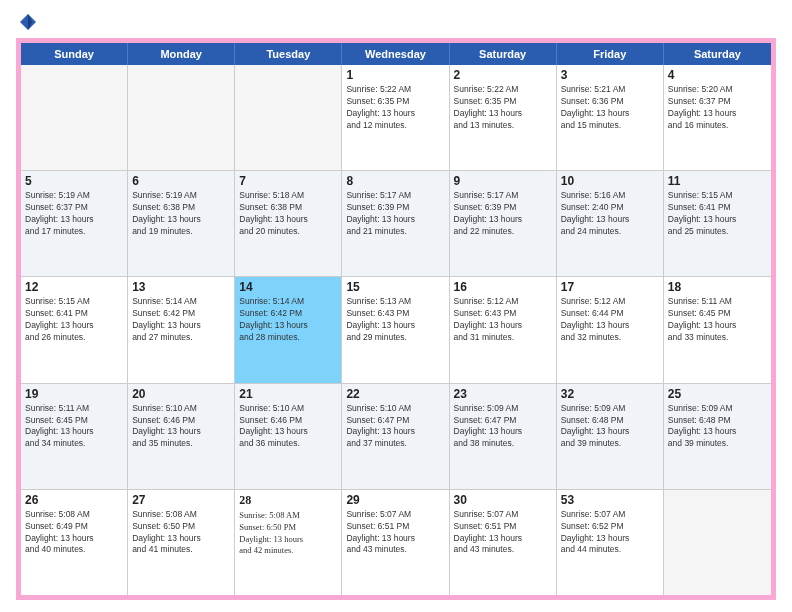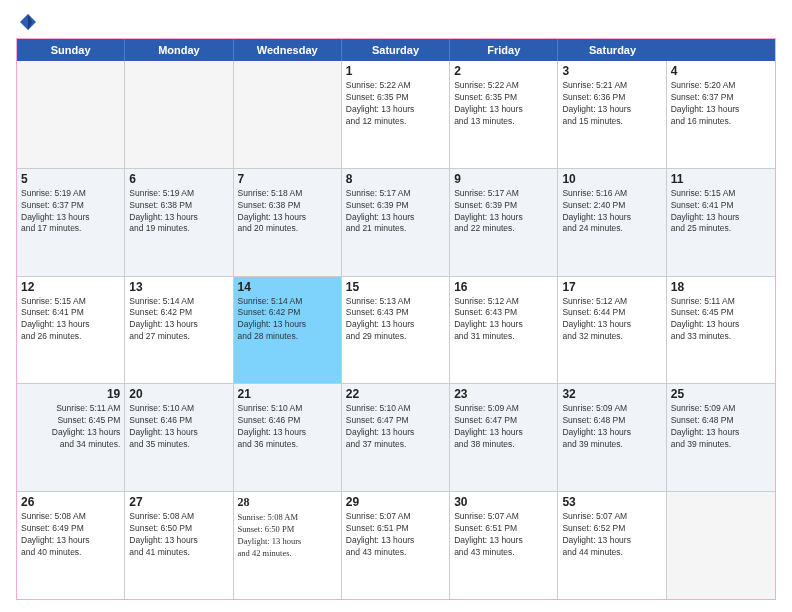--- a/index.html
+++ b/index.html
@@ -59,21 +59,21 @@
     }
     .subtitle {
       font-size: 14px;
       color: #444;
       margin-top: 2px;
     }
     .calendar {
       flex: 1;
       display: flex;
       flex-direction: column;
-      border: 1px solid #f9a8d4;
+      border: 5px solid #f9a8d4;
     }
     .cal-header-row {
       display: grid;
       grid-template-columns: repeat(7, 1fr);
       background: #2a5db0;
     }
     .cal-header-cell {
       color: #fff;
       font-size: 11px;
       font-weight: bold;
@@ -137,20 +137,21 @@
     <div class="title-area">
       <div class="month-title"></div>
       <div class="subtitle"></div>
     </div>
   </div>
 
   <div class="calendar">
     <div class="cal-header-row">
     <div class="cal-header-cell">Sunday</div>
         <div class="cal-header-cell">Monday</div>
+        <div class="cal-header-cell">Tuesday</div>
         <div class="cal-header-cell">Wednesday</div>
         <div class="cal-header-cell">Saturday</div>
         <div class="cal-header-cell">Friday</div>
         <div class="cal-header-cell">Saturday</div>
       </div>
     <div class="cal-body">
     <div class="cal-row">
           <div class="cal-cell empty" style="background: rgb(245, 245, 245);"></div>
           <div class="cal-cell empty" style="background: rgb(245, 245, 245);"></div>
           <div class="cal-cell empty" style="background: rgb(245, 245, 245);"></div>
@@ -279,21 +280,21 @@
           </div>
           <div class="cal-cell" style="background: rgb(255, 255, 255);">
             <span class="day-num">18</span>
             <div class="day-info" style="white-space: pre-line;">Sunrise: 5:11 AM
 Sunset: 6:45 PM
 Daylight: 13 hours
 and 33 minutes.</div>
           </div>
         </div>
         <div class="cal-row">
-          <div class="cal-cell" style="background: rgb(240, 244, 248); text-align: right;">
+          <div class="cal-cell" style="background: rgb(240, 244, 248);">
             <span class="day-num">19</span>
             <div class="day-info" style="white-space: pre-line;">Sunrise: 5:11 AM
 Sunset: 6:45 PM
 Daylight: 13 hours
 and 34 minutes.</div>
           </div>
           <div class="cal-cell" style="background: rgb(240, 244, 248);">
             <span class="day-num">20</span>
             <div class="day-info" style="white-space: pre-line;">Sunrise: 5:10 AM
 Sunset: 6:46 PM

